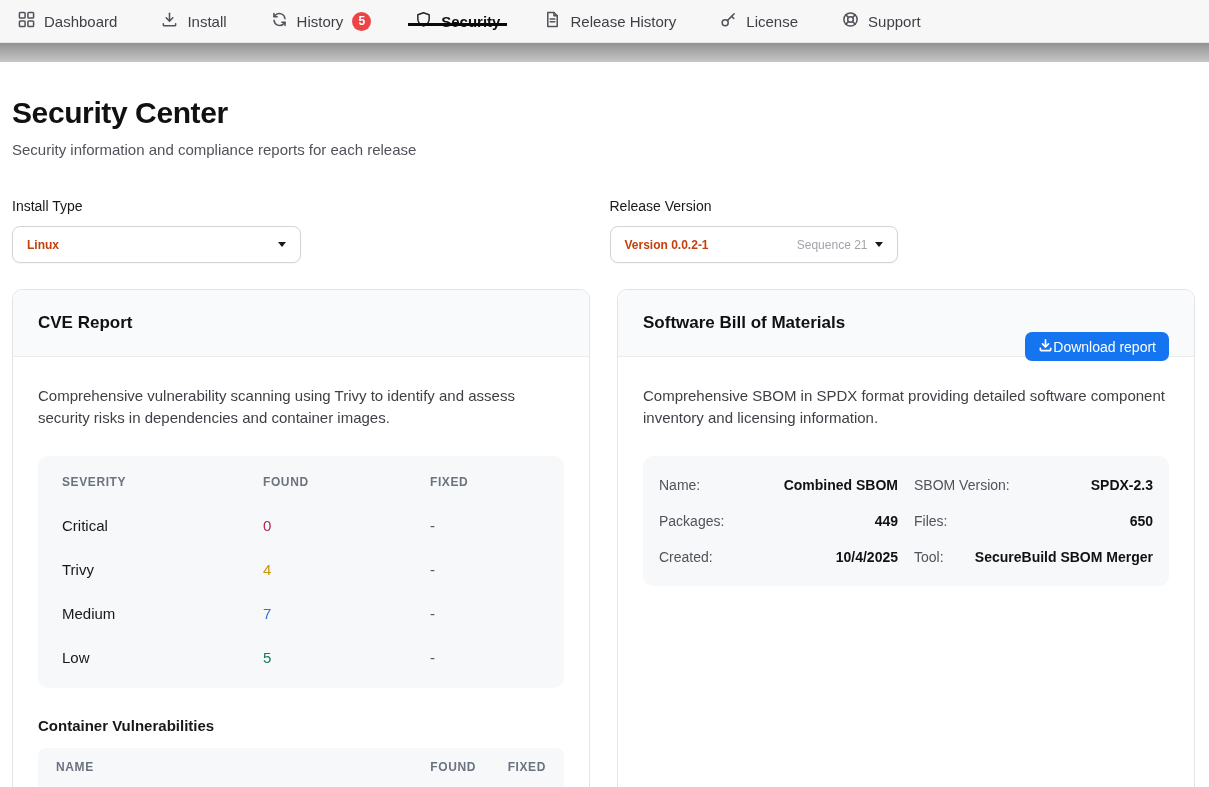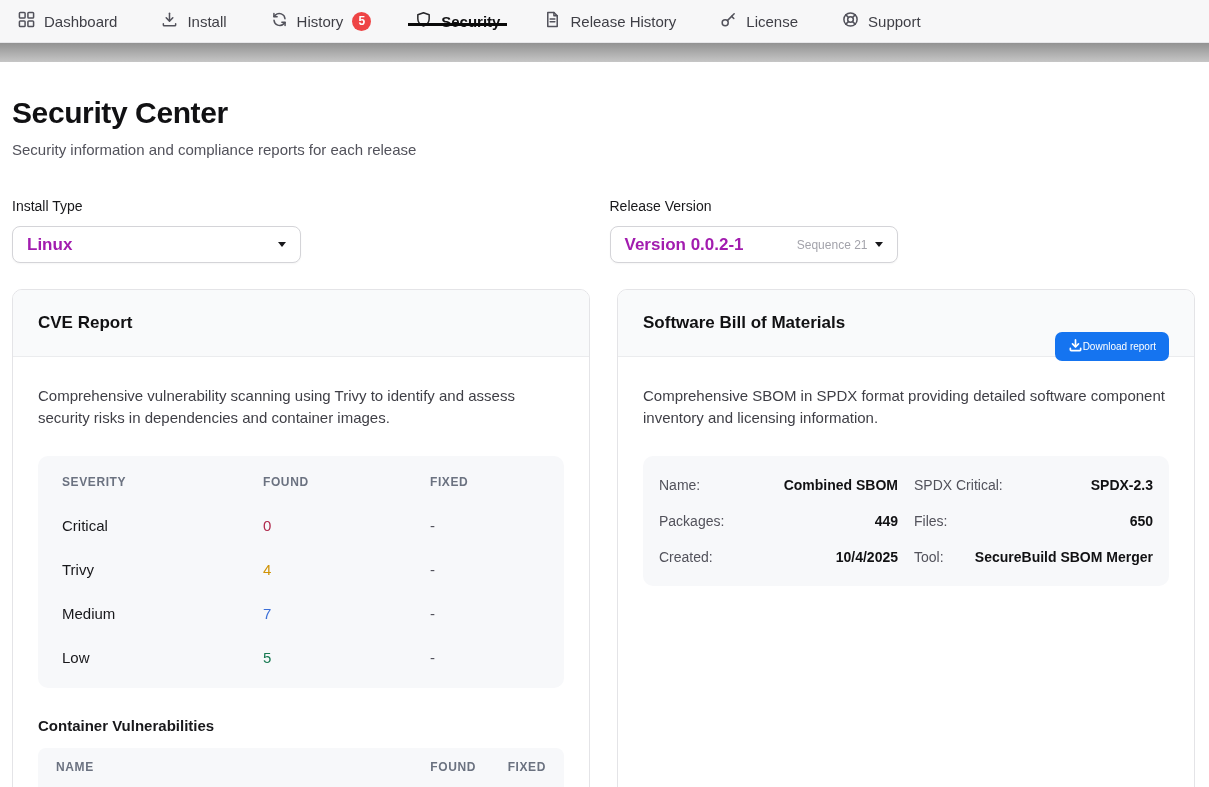--- a/index.html
+++ b/index.html
@@ -26,21 +26,21 @@
   
   .page { padding:0 14px 24px 12px; }
   .page-title { font-size:30px; font-weight:700; letter-spacing:-0.4px; margin-top:34px; color:#111113; }
   .page-subtitle { font-size:15px; color:#52525b; margin-top:11px; }
 
   .filters { display:grid; grid-template-columns:1fr 1fr; gap:12px; margin-top:40px; }
   .filter-label { font-size:14px; font-weight:500; color:#18181b; margin-bottom:12px; }
   .select { width:289px; height:37px; border:1px solid #d4d4d8; border-radius:8px; background:#fff;
             display:flex; align-items:center; justify-content:space-between; padding:0 14px;
             cursor:pointer; box-shadow:0 1px 2px rgba(0,0,0,0.04); }
-  .select .sel-value { font-size:17px; font-weight:700; color:#a21caf; }
+  .select .sel-value { font-size:12px; font-weight:700; color:#c2410c; }
   .select .sel-right { display:flex; align-items:center; gap:7px; }
   .sel-seq { font-size:12px; color:#a3a3ab; }
   .caret { width:0; height:0; border-left:4px solid transparent; border-right:4px solid transparent;
            border-top:5px solid #18181b; }
 
   
   .cards { display:grid; grid-template-columns:1fr 1fr; gap:27px; margin-top:26px; align-items:stretch; }
   .card { border:1px solid #e4e4e7; border-radius:10px; background:#fff; overflow:hidden; min-height:499px; }
   .card-header { background:#f9fafb; border-bottom:1px solid #ebecee; padding:0 25px; height:67px;
                  display:flex; align-items:center; justify-content:space-between; }
@@ -62,21 +62,21 @@
   .v-low { color:#187a52; }
 
   .section-title { font-size:15px; font-weight:600; color:#18181b; margin:29px 0 14px; }
   .cv-head { background:#f7f8fa; border-radius:8px 8px 0 0; display:grid;
              grid-template-columns:1fr 72px 54px; padding:0 18px; height:39px; align-items:center;
              font-size:12px; font-weight:600; color:#6b7280; letter-spacing:0.05em;gap:16px; }
   .cv-head .num { text-align:right; }
 
   
   .download-btn { display:flex; align-items:center; gap:0; background:#1574f0; color:#fff;
-                  border:none; border-radius:7px; height:29px; padding:0 13px; font-size:10px;
+                  border:none; border-radius:7px; height:29px; padding:0 13px; font-size:14px;
                   font-weight:500; font-family:inherit; cursor:pointer;margin-top:47px; }
   .download-btn svg { width:15px; height:15px; stroke:#fff; fill:none; stroke-width:1.8;
                       stroke-linecap:round; stroke-linejoin:round; }
   .sbom-info { background:#f7f8fa; border-radius:10px; padding:11px 16px; }
   .sbom-row { display:grid; grid-template-columns:1fr 1fr; column-gap:16px; height:36px; align-items:center; }
   .sbom-pair { display:flex; justify-content:space-between; align-items:center; font-size:14px; }
   .sbom-label { color:#52525b; }
   .sbom-value { font-weight:700; color:#111113; text-align:right; }
 </style>
 </head>
@@ -246,21 +246,21 @@
       <div class="card-body">
         <p class="card-desc">Comprehensive SBOM in SPDX format providing detailed software component inventory and licensing information.</p>
 
         <div class="sbom-info">
           <div class="sbom-row">
             <div class="sbom-pair">
               <span class="sbom-label">Name:</span>
               <span class="sbom-value">Combined SBOM</span>
             </div>
             <div class="sbom-pair">
-              <span class="sbom-label">SPDX Critical:</span>
+              <span class="sbom-label">SBOM Version:</span>
               <span class="sbom-value">SPDX-2.3</span>
             </div>
           </div>
           <div class="sbom-row">
             <div class="sbom-pair">
               <span class="sbom-label">Packages:</span>
               <span class="sbom-value">449</span>
             </div>
             <div class="sbom-pair">
               <span class="sbom-label">Files:</span>

